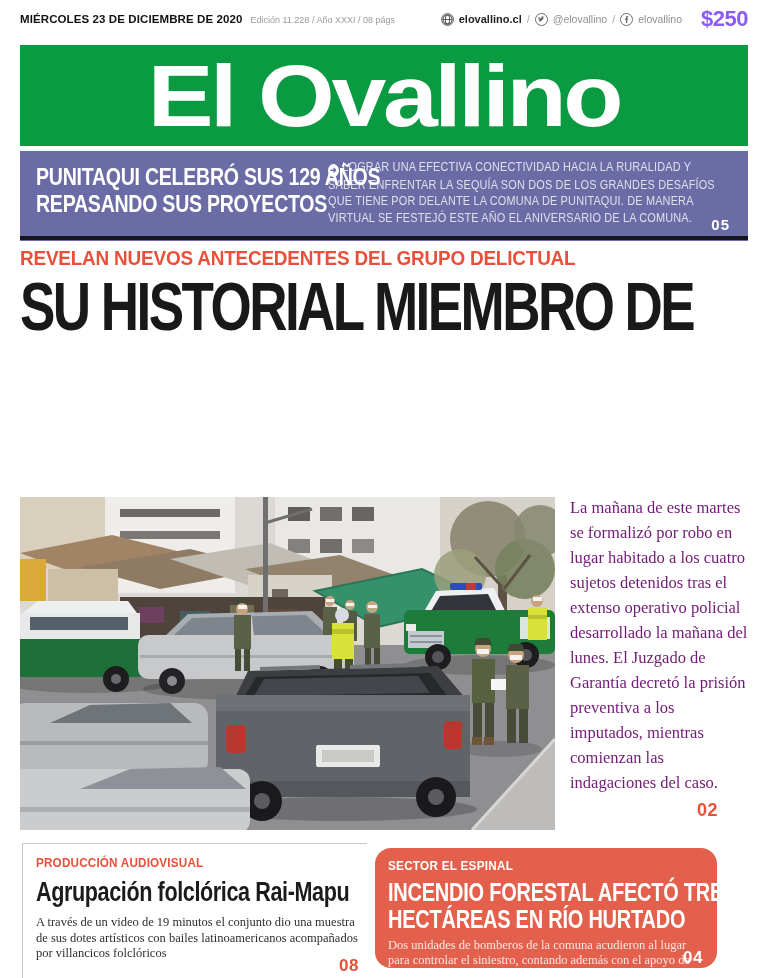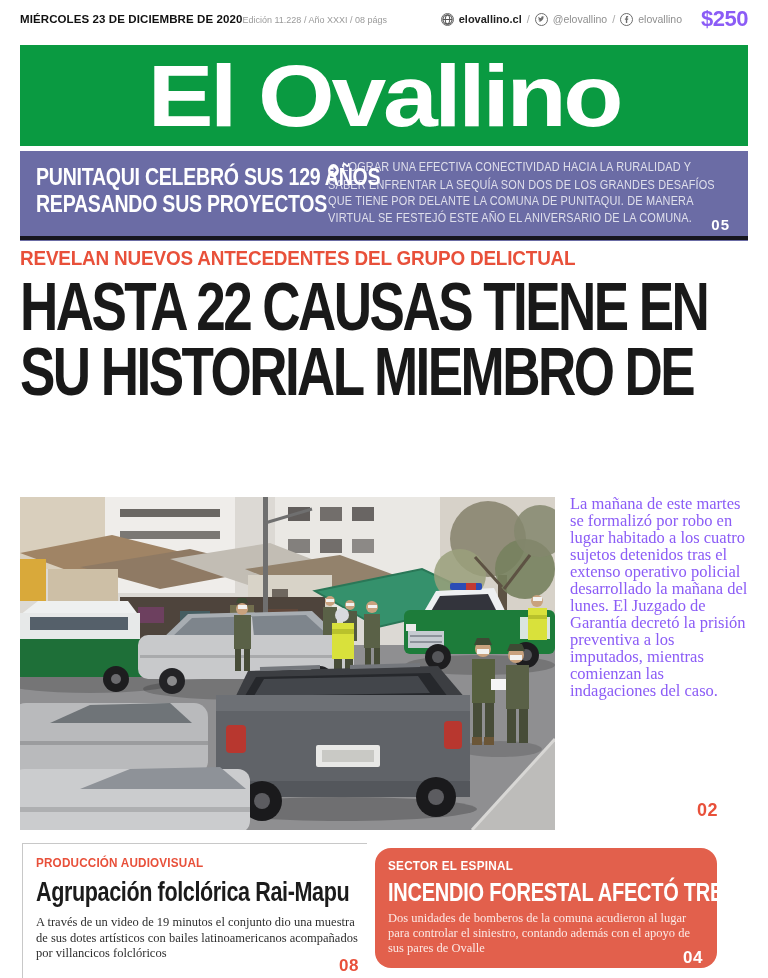--- a/index.html
+++ b/index.html
@@ -4,21 +4,21 @@
 <style>
   html,body{margin:0;padding:0;}
   body{
     width:768px;height:978px;position:relative;overflow:hidden;
     background:#ffffff;font-family:"Liberation Sans",sans-serif;color:#1a1a1a;
   }
   .abs{position:absolute;}
 
   
   .topbar{left:20px;right:20px;top:6px;height:26px;display:flex;justify-content:space-between;align-items:center;}
-  .tb-left{display:flex;align-items:baseline;}
+  .tb-left{display:flex;align-items:baseline;gap:8px;}
   .tb-date{font-weight:700;font-size:11.5px;letter-spacing:.1px;color:#111;}
   .tb-edition{font-size:9px;color:#9a9a9a;}
   .tb-right{display:flex;align-items:center;gap:5px;}
   .tb-site{font-weight:700;font-size:11px;color:#222;}
   .tb-sep{color:#aaa;font-size:11px;}
   .tb-handle{font-size:10.5px;color:#8f8f8f;}
   .tb-price{font-weight:700;font-size:22px;color:#8b5cf6;margin-left:14px;letter-spacing:-.5px;}
   .ci{width:13px;height:13px;border-radius:50%;border:1px solid #6d6d6d;display:inline-flex;align-items:center;justify-content:center;
       font-size:8px;color:#6d6d6d;line-height:1;box-sizing:border-box;}
 
@@ -45,21 +45,21 @@
   .lead-kicker span{display:inline-block;color:#e8503a;font-weight:700;font-size:21px;line-height:22px;letter-spacing:-.2px;
       transform:scaleX(.9);transform-origin:0 50%;white-space:nowrap;}
   .lead-hl{left:20px;top:274px;}
   .lead-hl .ln{height:65px;display:flex;align-items:flex-end;}
   .lead-hl .ln span{display:inline-block;color:#191919;font-weight:700;font-size:52px;line-height:50px;letter-spacing:-2.5px;
       transform:scale(1.02,1.32);transform-origin:0 100%;white-space:nowrap;}
 
   .photo{left:20px;top:497px;width:535px;height:333px;background:#dcd9d4;}
   .photo svg{display:block;}
 
-  .lead-body{left:570px;top:495px;width:178px;font-family:"Liberation Serif",serif;font-size:16.5px;line-height:17px;color:#8b5cf6;}
+  .lead-body{left:570px;top:495px;width:178px;font-family:"Liberation Serif",serif;font-size:16.5px;line-height:25px;color:#701a75;}
   .lead-page{left:570px;top:800px;width:148px;text-align:right;color:#e8503a;font-weight:700;font-size:18px;letter-spacing:.5px;}
 
   
   .story-left{left:22px;top:843px;width:345px;height:135px;border-top:1px solid #c8c8c8;border-left:1px solid #c8c8c8;
       box-sizing:border-box;padding:9px 0 0 13px;}
   .sl-kicker span{display:inline-block;color:#e8503a;font-weight:700;font-size:13px;letter-spacing:.2px;
       transform:scaleX(.9);transform-origin:0 50%;white-space:nowrap;}
   .sl-hl{margin-top:6px;}
   .sl-hl .ln{height:30px;display:flex;align-items:flex-end;}
   .sl-hl .ln span{display:inline-block;color:#1b1b1b;font-weight:700;font-size:27px;line-height:29px;letter-spacing:-.5px;
@@ -130,23 +130,20 @@
     <span class="banner-page">05</span>
   </section>
 
   <div class="abs rule"></div>
 
   <div class="abs lead-kicker">
     <span>REVELAN NUEVOS ANTECEDENTES DEL GRUPO DELICTUAL</span>
   </div>
   <h1 class="abs lead-hl" style="margin:0;">
     <span class="ln">
-        <span>HASTA 22 CAUSAS TIENE EN</span>
-      </span>
-    <span class="ln">
         <span>SU HISTORIAL MIEMBRO DE</span>
       </span>
   </h1>
 
   <div class="abs photo">
     <svg width="535" height="333" viewBox="0 0 535 333">
 
       <rect x="0" y="0" width="535" height="333" fill="#dcd9d4"></rect>
       <g>
         <rect x="0" y="0" width="90" height="72" fill="#d9cfbd"></rect>
@@ -343,18 +340,21 @@
   </section>
 
   <section class="abs story-right">
     <div class="sr-kicker">
       <span>SECTOR EL ESPINAL</span>
     </div>
     <div class="sr-hl">
       <span class="ln">
           <span>INCENDIO FORESTAL AFECTÓ TRES</span>
         </span>
+      <span class="ln">
+          <span>HECTÁREAS EN RÍO HURTADO</span>
+        </span>
     </div>
     <p class="sr-body" style="margin:6px 0 0 0;">Dos unidades de bomberos de la comuna acudieron al lugar para controlar el siniestro, contando además con el apoyo de sus pares de Ovalle</p>
     <span class="sr-page">04</span>
   </section>
 
 </div>
 
 </body></html>

